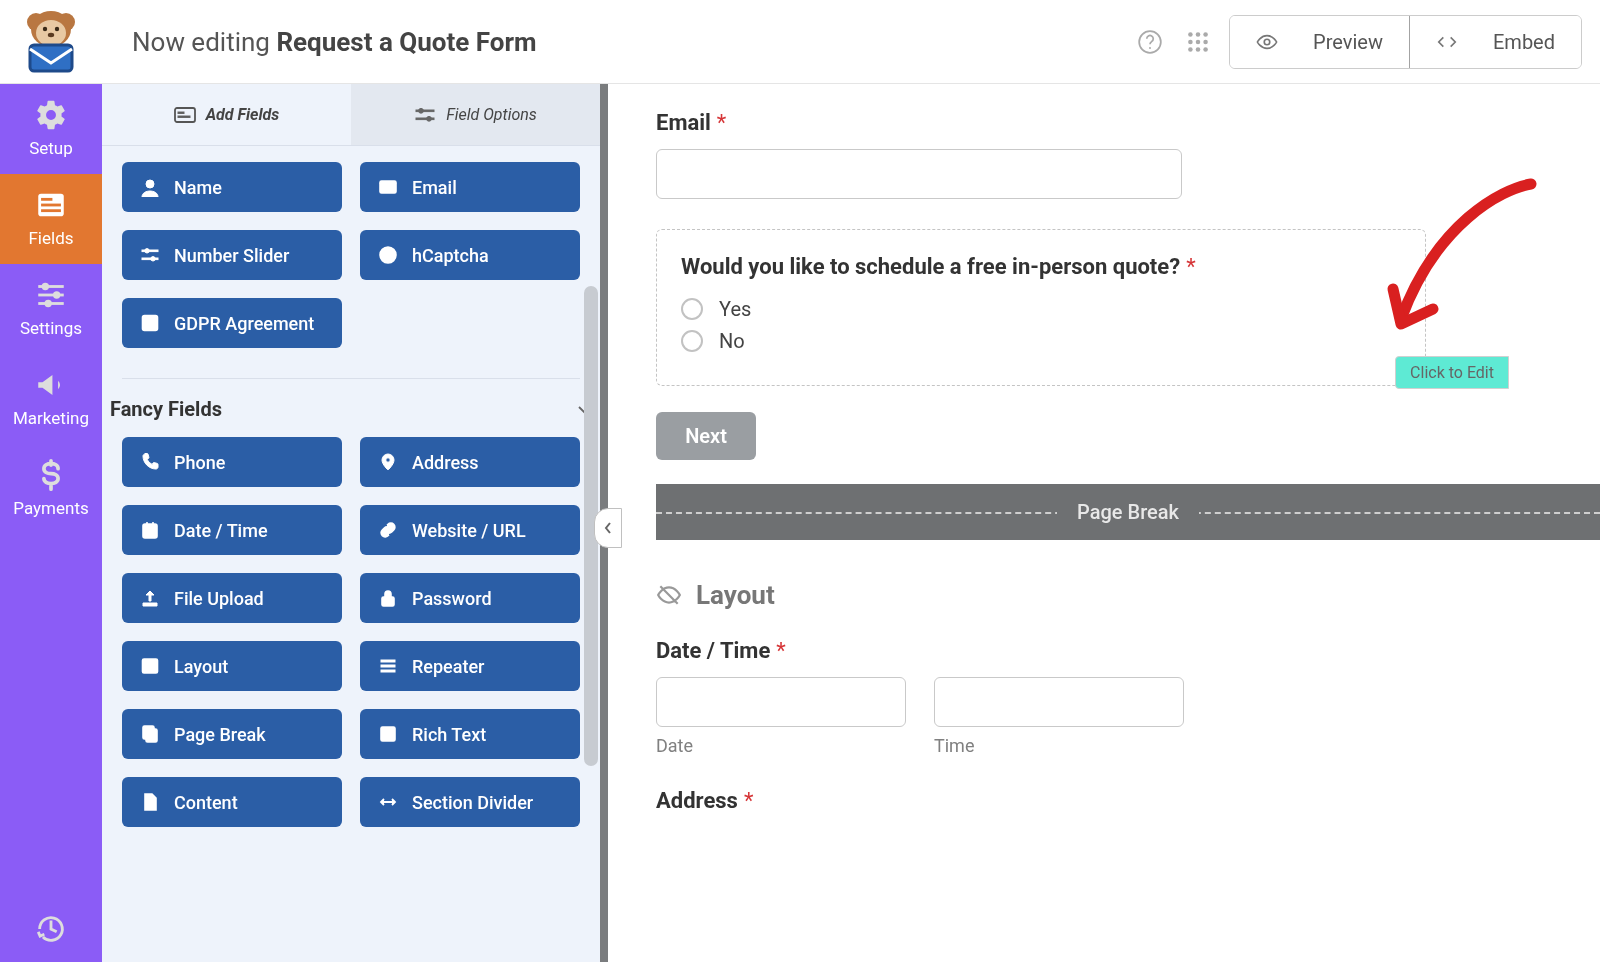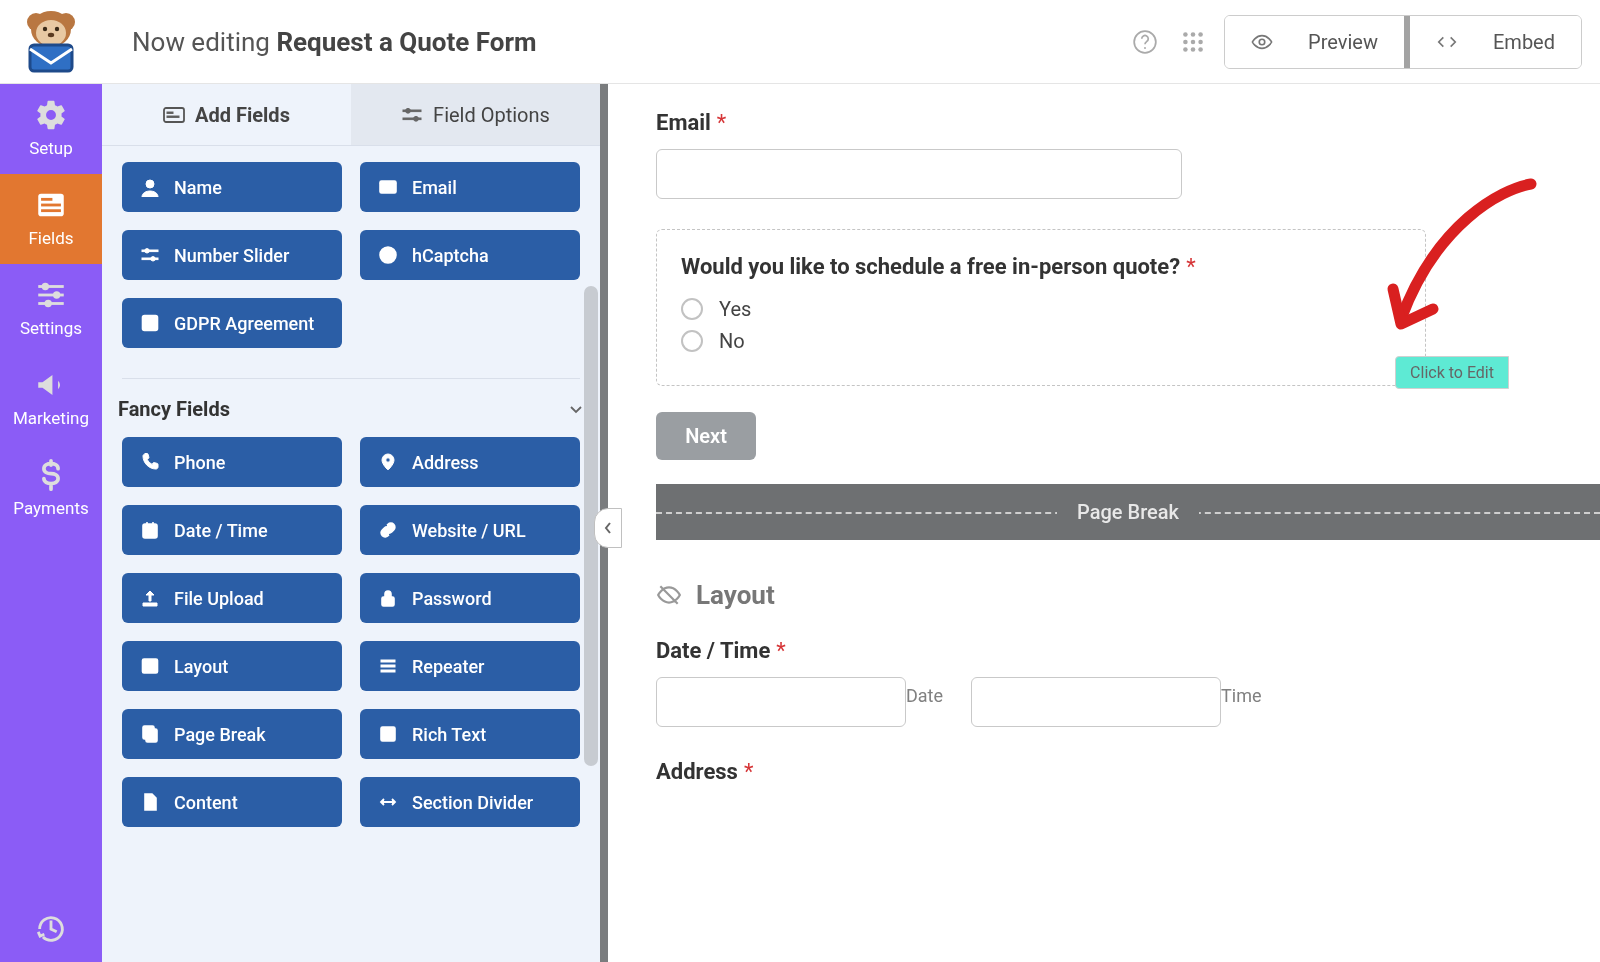--- a/index.html
+++ b/index.html
@@ -9,60 +9,60 @@
   .topbar { height: 84px; display: flex; align-items: center; border-bottom: 1px solid #e5e5e5; padding: 0 18px 0 0; background: #fff; }
   .brand-logo { width: 102px; display: flex; align-items: center; justify-content: center; }
   .brand-logo svg { width: 70px; height: 62px; }
   .page-title { margin-left: 30px; font-size: 26px; color: #555; font-weight: 400; }
   .page-title b { font-weight: 700; color: #444; }
   .topbar-spacer { flex: 1; }
   .topbar-ic { width: 34px; height: 34px; margin-right: 14px; display: flex; align-items: center; justify-content: center; color: #aaa; }
   .topbar-ic svg { width: 26px; height: 26px; }
   .btn-group { display: flex; border: 1px solid #ccc; border-radius: 6px; overflow: hidden; }
   .btn-group .tbtn { padding: 14px 26px; display: flex; align-items: center; color: #555; font-size: 20px; cursor: pointer; background: #fff; gap: 23px; }
-  .btn-group .tbtn + .tbtn { border-left: 6px solid #a3a3a3; }
+  .btn-group .tbtn + .tbtn { border-left: 1px solid #a3a3a3; }
   .btn-group .tbtn svg { width: 22px; height: 22px; stroke: #777; margin-right: 12px; }
   
   .main { flex: 1; display: flex; min-height: 0; }
   
   .leftnav { width: 102px; background: #8b5cf6; color: #ddd; display: flex; flex-direction: column; align-items: stretch; }
   .nav-item { padding: 14px 4px 16px; text-align: center; cursor: pointer; }
   .nav-item svg { display: block; margin: 0 auto 6px; width: 34px; height: 34px; fill: #ddd; }
   .nav-item.active { background: #e27730; }
   .nav-item .lbl { font-size: 17px; color: #fff; font-weight: 400; }
   .nav-item.rev { margin-top: auto; padding-bottom: 10px; }
   
   .fields-panel { width: 498px; background: #ecf1f8; background: linear-gradient(#eef3fb, #eef3fb); display: flex; flex-direction: column; border-right: 0; }
   .tabs { display: flex; height: 62px; border-bottom: 1px solid #d9dfea; }
-  .tab { flex: 1; display: flex; align-items: center; justify-content: center; font-size: 20px; color: #444; cursor: pointer; }
+  .tab { flex: 1; display: flex; align-items: center; justify-content: center; font-size: 16px; color: #444; cursor: pointer; font-style: italic; }
   .tab svg { width: 22px; height: 16px; margin-right: 10px; stroke: #666; fill: #666; }
   .tab.active { background: #eef3fb; font-weight: 700; }
   .tab.inactive { background: #e3e8f0; }
   .fields-scroll { flex: 1; overflow-y: hidden; position: relative; padding: 0 0 18px 0; }
   .field-grid { display: grid; grid-template-columns: 1fr 1fr; gap: 18px 18px; padding: 16px 20px 4px 20px; }
   .field-btn { background: #2b5ea6; color: #fff; border-radius: 6px; height: 50px; display: flex; align-items: center; padding: 9px 18px; font-size: 18px; cursor: pointer; font-weight: 500; }
   .field-btn svg { width: 20px; height: 20px; margin-right: 14px; flex-shrink: 0; fill: currentColor; stroke: currentColor; }
   .section-div { margin: 26px 20px 18px; border-top: 1px solid #d9dfea; }
-  .section-header { display: flex; align-items: center; justify-content: space-between; padding: 0 16px; font-size: 20px; font-weight: 700; color: #333; }
+  .section-header { display: flex; align-items: center; justify-content: space-between; padding: 0 8px; font-size: 20px; font-weight: 700; color: #333; }
   .section-header svg { width: 16px; height: 16px; stroke: #666; fill: none; }
   
   .fake-scroll { position: absolute; right: 2px; top: 140px; width: 14px; height: 480px; background: #c7cbd1; border-radius: 7px; }
   
   .vdiv { width: 8px; background: #7a7c7e; position: relative; }
   .vdiv .nub { position: absolute; left: -6px; top: 424px; width: 28px; height: 40px; background: #fff; border: 1px solid #c0c0c0; border-radius: 14px 0 0 14px; display: flex; align-items: center; justify-content: center; }
   .vdiv .nub svg { width: 10px; height: 14px; stroke: #666; fill: none; }
   
   .preview { flex: 1; overflow: hidden; position: relative; }
   .preview-inner { padding: 26px 0 0 48px; }
   .fld-label { font-size: 22px; font-weight: 700; color: #333; margin-bottom: 14px; }
   .req { color: #d63638; margin-left: 6px; font-weight: 400; }
   .input { width: 526px; height: 50px; border: 1px solid #c9c9c9; border-radius: 6px; }
   .sublabel { font-size: 18px; color: #808080; margin-top: 8px; }
   .two-col { display: flex; gap: 28px; }
-  .two-col .col { display: flex; flex-direction: row; justify-content: center; }
+  .two-col .col { display: flex; flex-direction: column; justify-content: center; }
   .two-col .col .input { width: 250px; }
   .question-block { margin-top: 30px; border: 1px dashed #c4c4c4; border-radius: 6px; padding: 24px 24px; width: 770px; position: relative; }
   .question-block .q { font-size: 22px; font-weight: 700; color: #333; margin-bottom: 18px; }
   .radio-row { display: flex; align-items: center; margin-bottom: 8px; }
   .radio-row .rb { width: 22px; height: 22px; border: 2px solid #c2c2c2; border-radius: 50%; margin-right: 16px; }
   .radio-row .rlbl { font-size: 20px; color: #444; }
   .click-to-edit { position: absolute; right: -84px; bottom: -4px; background: #5eead4; border: 1px solid #d0d0d0; border-radius: 4px 0 0 4px; padding: 6px 14px; font-size: 16px; color: #666; }
   .next-btn { margin-top: 26px; width: 100px; height: 48px; border-radius: 6px; background: #9a9ea2; color: #fff; font-size: 20px; font-weight: 600; display: flex; align-items: center; justify-content: center; cursor: pointer; }
   .page-break-bar { margin-top: 24px; height: 56px; background: #6e7072; display: flex; align-items: center; justify-content: center; position: relative; }
   .page-break-bar .dash { position: absolute; left: 0; right: 0; top: 50%; border-top: 2px dashed #cfcfcf; }

